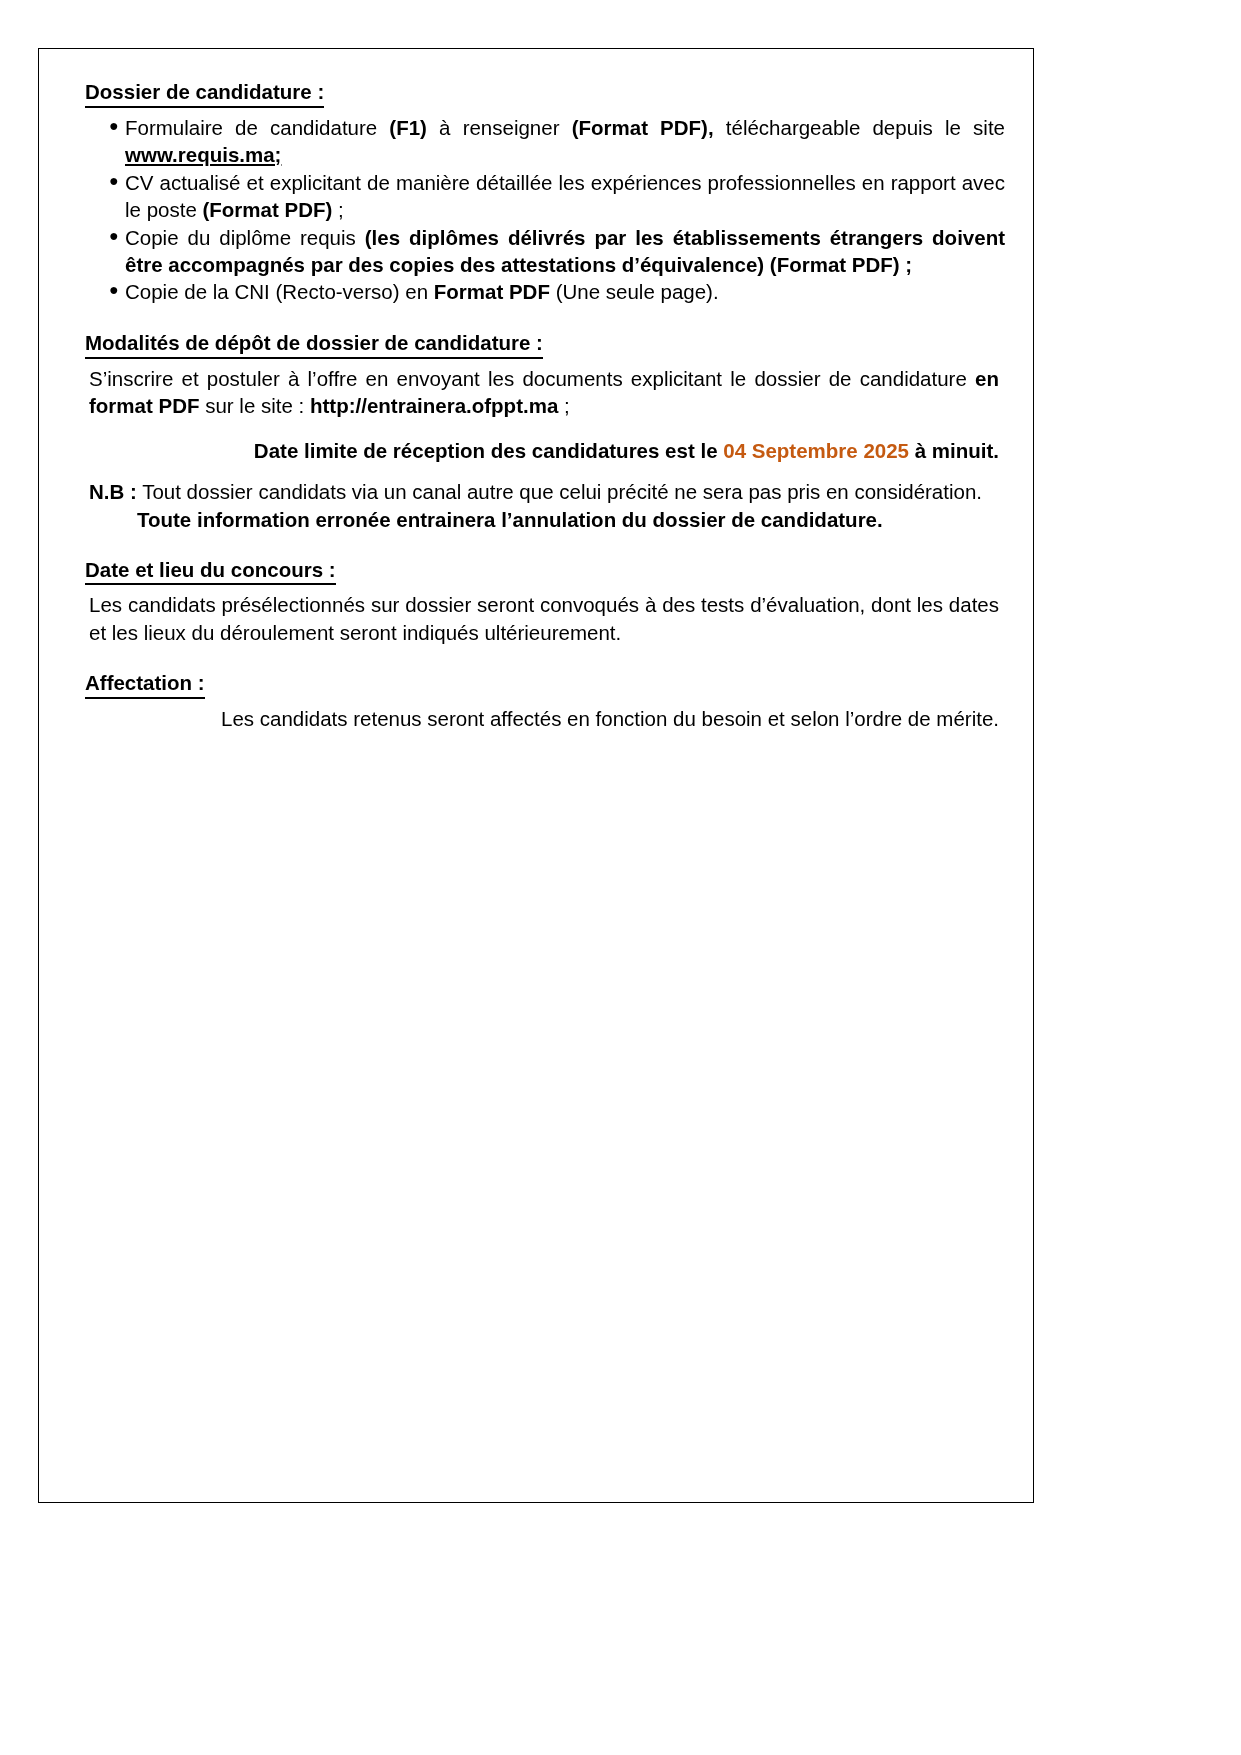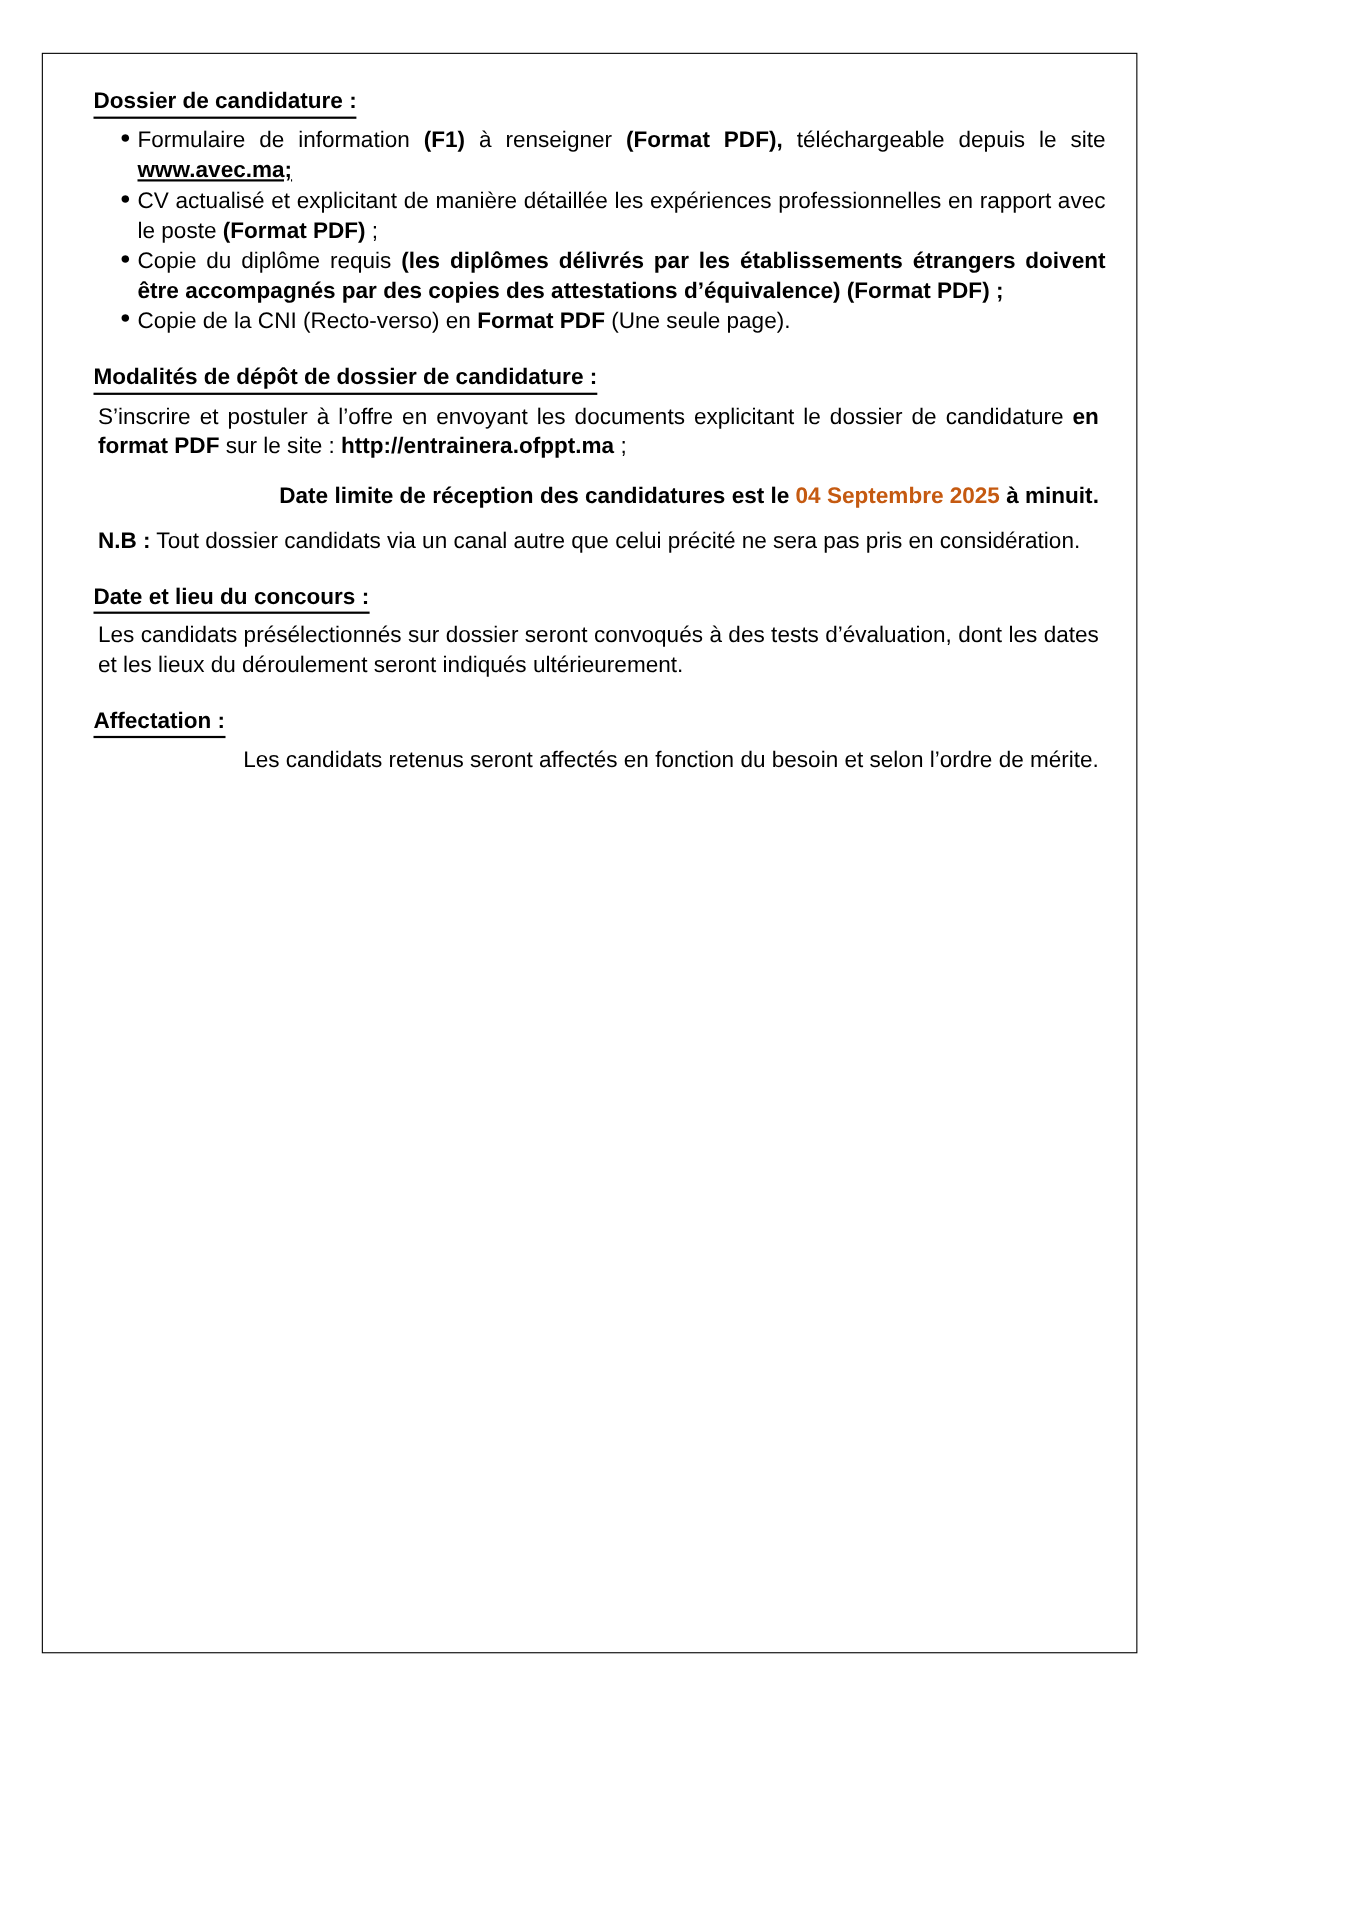--- a/index.html
+++ b/index.html
@@ -118,21 +118,21 @@
 <div id="page-frame">
   <div id="content">
 
     <div class="heading-row">
       <span class="section-heading">Dossier de candidature :</span>
     </div>
 
     <ul class="bullets">
       <li id="li-0">
         <span class="bullet-dot">●</span>
-        <span class="li-text"><span>Formulaire de information </span><span class="b">(F1)</span><span> à renseigner </span><span class="b">(Format PDF),</span><span> téléchargeable depuis le site </span><span class="u-link">www.avec.ma;</span></span>
+        <span class="li-text"><span>Formulaire de candidature </span><span class="b">(F1)</span><span> à renseigner </span><span class="b">(Format PDF),</span><span> téléchargeable depuis le site </span><span class="u-link">www.requis.ma;</span></span>
       </li>
       <li id="li-1">
         <span class="bullet-dot">●</span>
         <span class="li-text"><span>CV actualisé et explicitant de manière détaillée les expériences professionnelles en rapport avec le poste </span><span class="b">(Format PDF)</span><span> ;</span></span>
       </li>
       <li id="li-2">
         <span class="bullet-dot">●</span>
         <span class="li-text"><span>Copie du diplôme requis </span><span class="b">(les diplômes délivrés par les établissements étrangers doivent être accompagnés par des copies des attestations d’équivalence) (Format PDF) ;</span></span>
       </li>
       <li class="just-off" id="li-3">
@@ -148,20 +148,21 @@
     </div>
 
     <div class="para"><span>S’inscrire et postuler à l’offre en envoyant les documents explicitant le dossier de candidature </span><span class="b">en format PDF</span><span> sur le site : </span><span class="b">http://entrainera.ofppt.ma</span><span> ;</span></div>
 
     <div class="gap-s"></div>
 
     <div class="para left"><span class="b">Date limite de réception des candidatures est le </span><span class="date-highlight">04 Septembre 2025</span><span class="b"> à minuit.</span></div>
 
     <div class="nb-block">
       <span class="b">N.B :</span><span> Tout dossier candidats via un canal autre que celui précité ne sera pas pris en considération.</span>
+      <span class="nb-second">Toute information erronée entrainera l’annulation du dossier de candidature.</span>
     </div>
 
     <div class="gap-m"></div>
 
     <div class="heading-row">
       <span class="section-heading">Date et lieu du concours :</span>
     </div>
 
     <div class="para">Les candidats présélectionnés sur dossier seront convoqués à des tests d’évaluation, dont les dates et les lieux du déroulement seront indiqués ultérieurement.</div>
 

